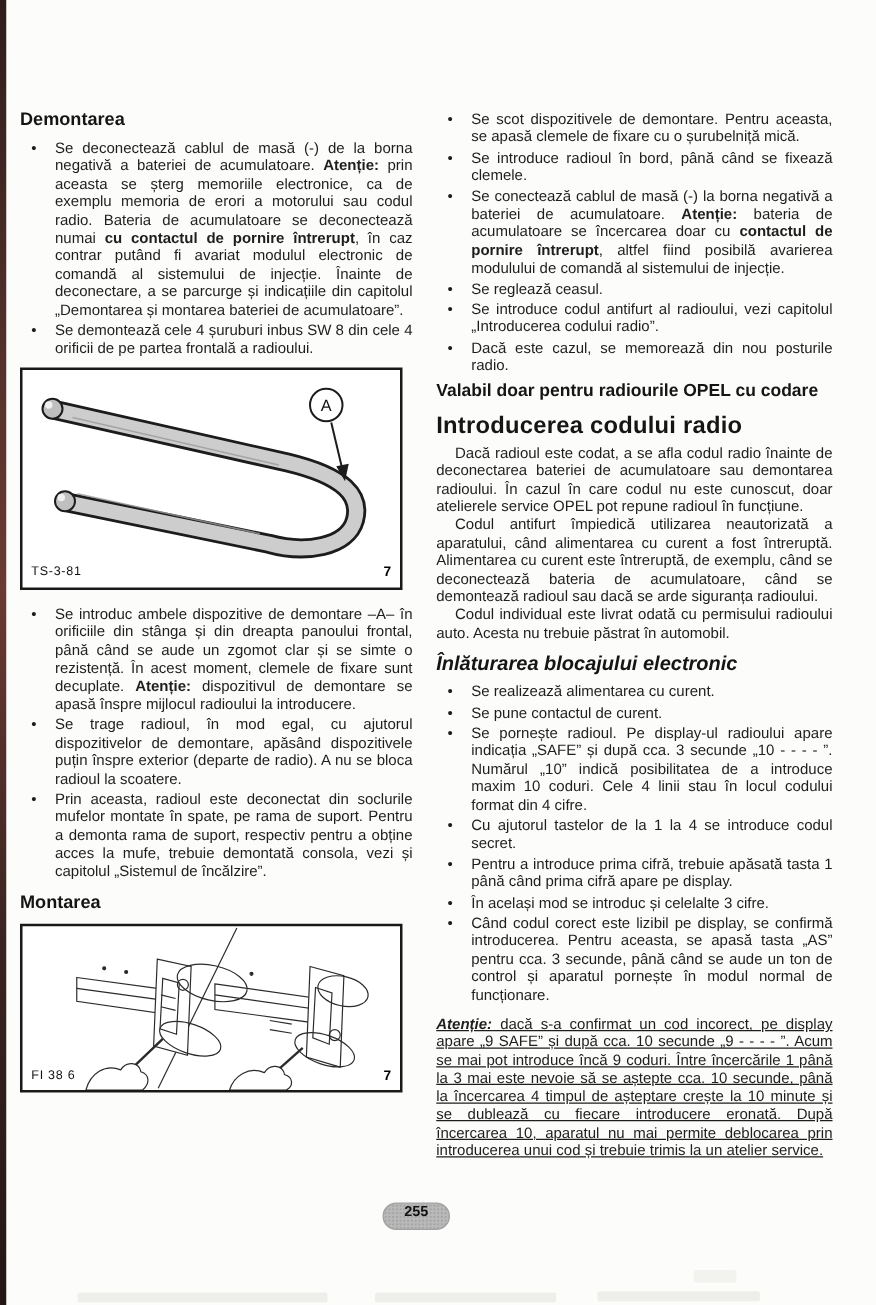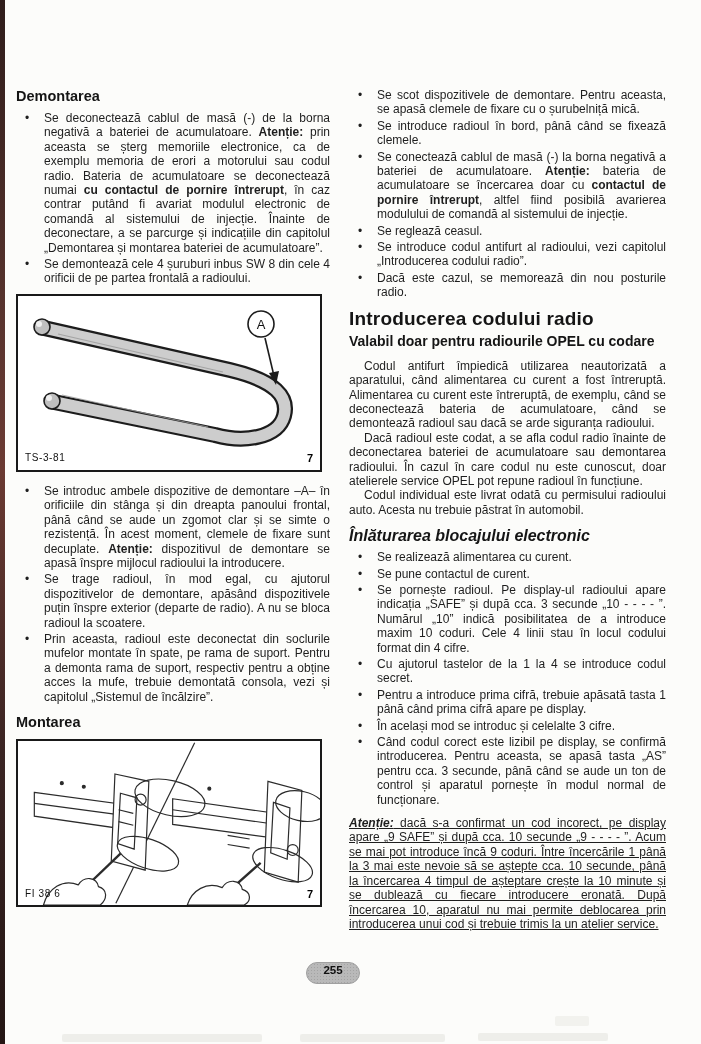--- a/index.html
+++ b/index.html
@@ -23,21 +23,21 @@
   ul.bullets{list-style:none;margin:0 0 4px 0;padding:0;}
   ul.bullets li{display:flex;margin:0 0 2px 0;}
   .dot{flex:none;width:28px;padding-left:9px;box-sizing:border-box;font-size:12px;}
   .btxt{flex:1;text-align:justify;}
   p.para{margin:0;text-indent:15px;text-align:justify;}
   p.note{margin:9px 0 0 0;text-align:justify;text-decoration:underline;}
   .b{font-weight:bold;}
   .i{font-style:italic;}
   .fig{position:relative;border:2px solid #191919;background:#fff;
     margin:8px 0 12px 0;height:178px;width:306px;box-sizing:border-box;}
-  .fig.fig-install{height:168px;}
+  .fig.fig-install{height:135px;}
   .fig svg{display:block;width:100%;height:100%;}
   .fig-caption{position:absolute;left:7px;bottom:4px;font-size:10px;letter-spacing:.6px;color:#111;}
   .fig-corner{position:absolute;right:7px;bottom:4px;font-size:11px;font-weight:bold;color:#000;}
   .fig-label-text{font-size:13px;font-family:"Liberation Sans",sans-serif;}
   .page-pill{position:absolute;left:306px;top:962px;width:54px;height:22px;
     border-radius:11px;background-color:#b9b9b9;
     background-image:radial-gradient(#a3a3a3 1px,rgba(0,0,0,0) 1px);background-size:3px 3px;
     border:1px solid #a0a0a0;box-sizing:border-box;
     display:flex;align-items:flex-start;justify-content:center;
     font-size:11.5px;font-weight:bold;color:#111;}
@@ -157,24 +157,24 @@
       </li>
       <li>
         <span class="dot">•</span>
         <span class="btxt"><span>Se introduce codul antifurt al radioului, vezi capitolul „Introducerea codului radio”.</span></span>
       </li>
       <li>
         <span class="dot">•</span>
         <span class="btxt"><span>Dacă este cazul, se memorează din nou posturile radio.</span></span>
       </li>
     </ul>
+    <div class="h sub">Valabil doar pentru radiourile OPEL cu codare</div>
     <div class="h h1">Introducerea codului radio</div>
-    <div class="h sub">Valabil doar pentru radiourile OPEL cu codare</div>
+    <p class="para"><span>Dacă radioul este codat, a se afla codul radio înainte de deconectarea bateriei de acumulatoare sau demontarea radioului. În cazul în care codul nu este cunoscut, doar atelierele service OPEL pot repune radioul în funcțiune.</span></p>
     <p class="para"><span>Codul antifurt împiedică utilizarea neautorizată a aparatului, când alimentarea cu curent a fost întreruptă. Alimentarea cu curent este întreruptă, de exemplu, când se deconectează bateria de acumulatoare, când se demontează radioul sau dacă se arde siguranța radioului.</span></p>
-    <p class="para"><span>Dacă radioul este codat, a se afla codul radio înainte de deconectarea bateriei de acumulatoare sau demontarea radioului. În cazul în care codul nu este cunoscut, doar atelierele service OPEL pot repune radioul în funcțiune.</span></p>
     <p class="para"><span>Codul individual este livrat odată cu permisului radioului auto. Acesta nu trebuie păstrat în automobil.</span></p>
     <div class="h h2">Înlăturarea blocajului electronic</div>
     <ul class="bullets">
       <li>
         <span class="dot">•</span>
         <span class="btxt"><span>Se realizează alimentarea cu curent.</span></span>
       </li>
       <li>
         <span class="dot">•</span>
         <span class="btxt"><span>Se pune contactul de curent.</span></span>

